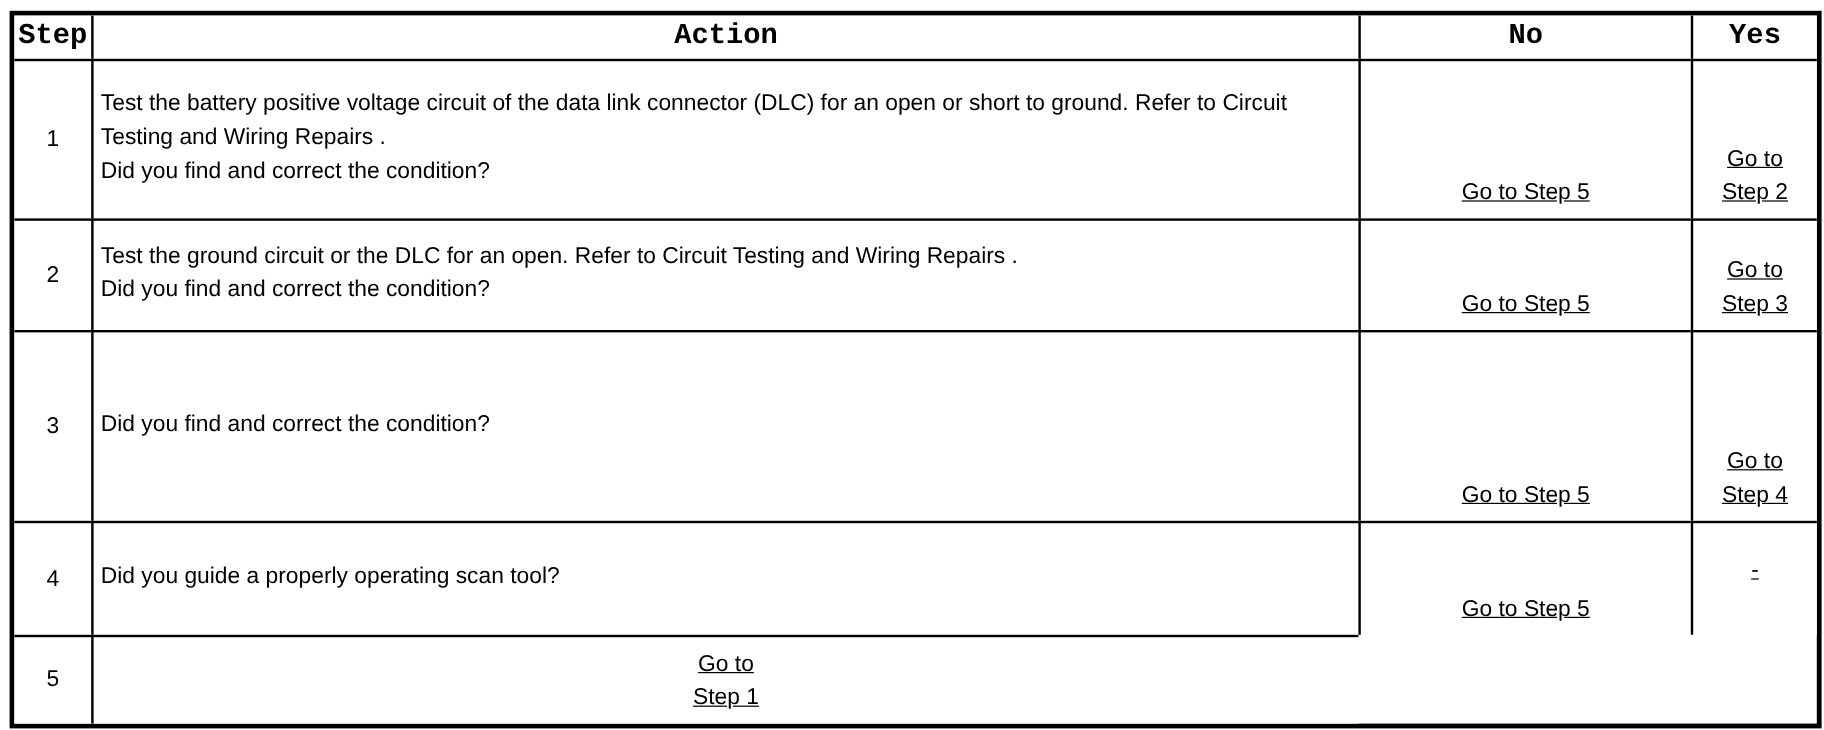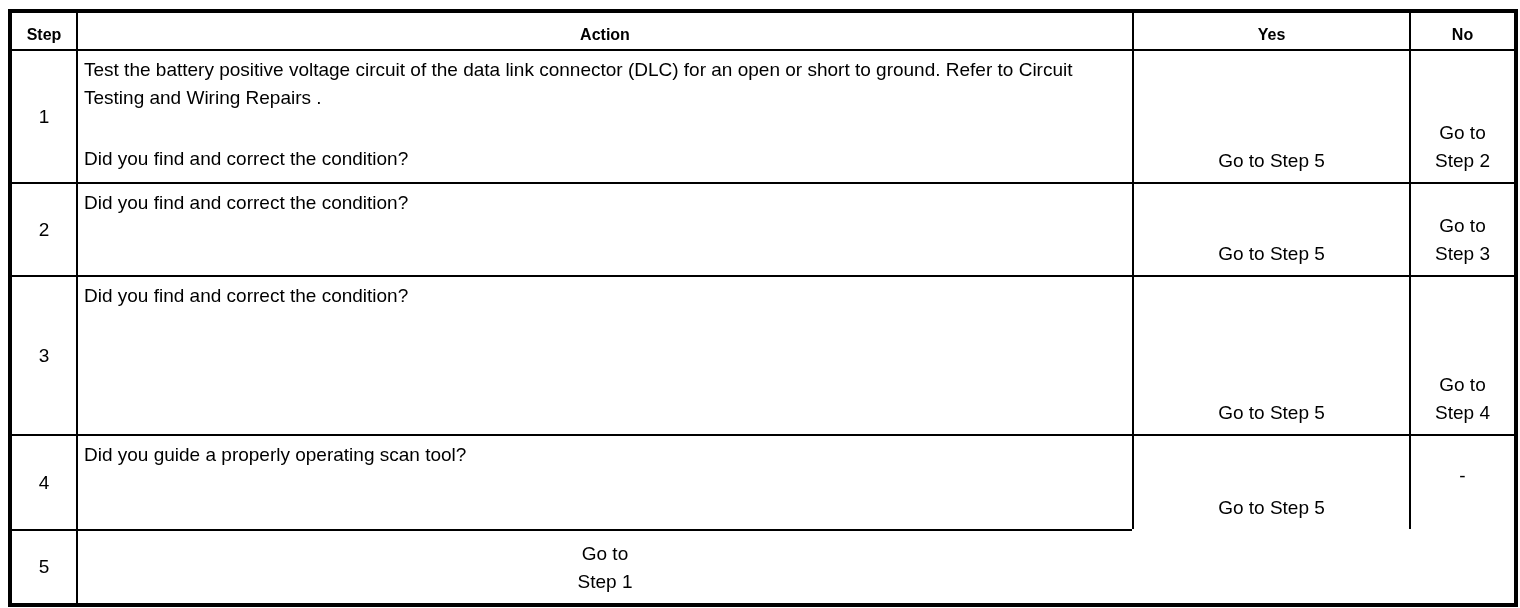--- a/index.html
+++ b/index.html
@@ -33,41 +33,43 @@
     display: flex;
     flex-direction: column;
     overflow: hidden;
     background: #ffffff;
   }
   .c1 { border-left: none; }
   .r0 { border-top: none; }
 
   .hdr {
     font-weight: bold;
-    font-size: 16px;
+    font-size: 24px;
     align-items: center;
-    justify-content: flex-end;
+    justify-content: center;
     text-align: center;
+    font-family: Liberation Mono, monospace;
   }
   .cell-step {
     align-items: center;
     justify-content: center;
     text-align: center;
   }
   .cell-action {
     padding: 5px 24px 9px 6px;
-    justify-content: space-between;
+    justify-content: center;
     text-align: left;
   }
   .cell-yes, .cell-no {
     align-items: center;
     justify-content: flex-end;
     text-align: center;
     padding-bottom: 7px;
     white-space: pre-line;
+    text-decoration: underline;
   }
   .cell-yes.left-align {
     align-items: flex-start;
     text-align: left;
     padding-left: 5px;
     padding-bottom: 5px;
   }
   .cell-no.v-center {
     justify-content: center;
     padding-bottom: 14px;
@@ -79,41 +81,42 @@
 <div class="page">
   <div class="diag-table">
 
     <div class="cell hdr c1 r0">
         <span>Step</span>
       </div>
     <div class="cell hdr r0">
         <span>Action</span>
       </div>
     <div class="cell hdr r0">
-        <span>Yes</span>
+        <span>No</span>
       </div>
     <div class="cell hdr r0">
-        <span>No</span>
+        <span>Yes</span>
       </div>
 
     <div class="cell cell-step c1">
         <span>1</span>
       </div>
     <div class="cell cell-action">
       <div>Test the battery positive voltage circuit of the data link connector (DLC) for an open or short to ground. Refer to Circuit Testing and Wiring Repairs .</div>
       <div>Did you find and correct the condition?</div>
     </div>
     <div class="cell cell-yes"><span>Go to Step 5</span></div>
     <div class="cell cell-no"><span>Go to
 Step 2</span></div>
 
     <div class="cell cell-step c1">
         <span>2</span>
       </div>
     <div class="cell cell-action">
+      <div>Test the ground circuit or the DLC for an open. Refer to Circuit Testing and Wiring Repairs .</div>
       <div>Did you find and correct the condition?</div>
     </div>
     <div class="cell cell-yes"><span>Go to Step 5</span></div>
     <div class="cell cell-no"><span>Go to
 Step 3</span></div>
 
     <div class="cell cell-step c1">
         <span>3</span>
       </div>
     <div class="cell cell-action">

